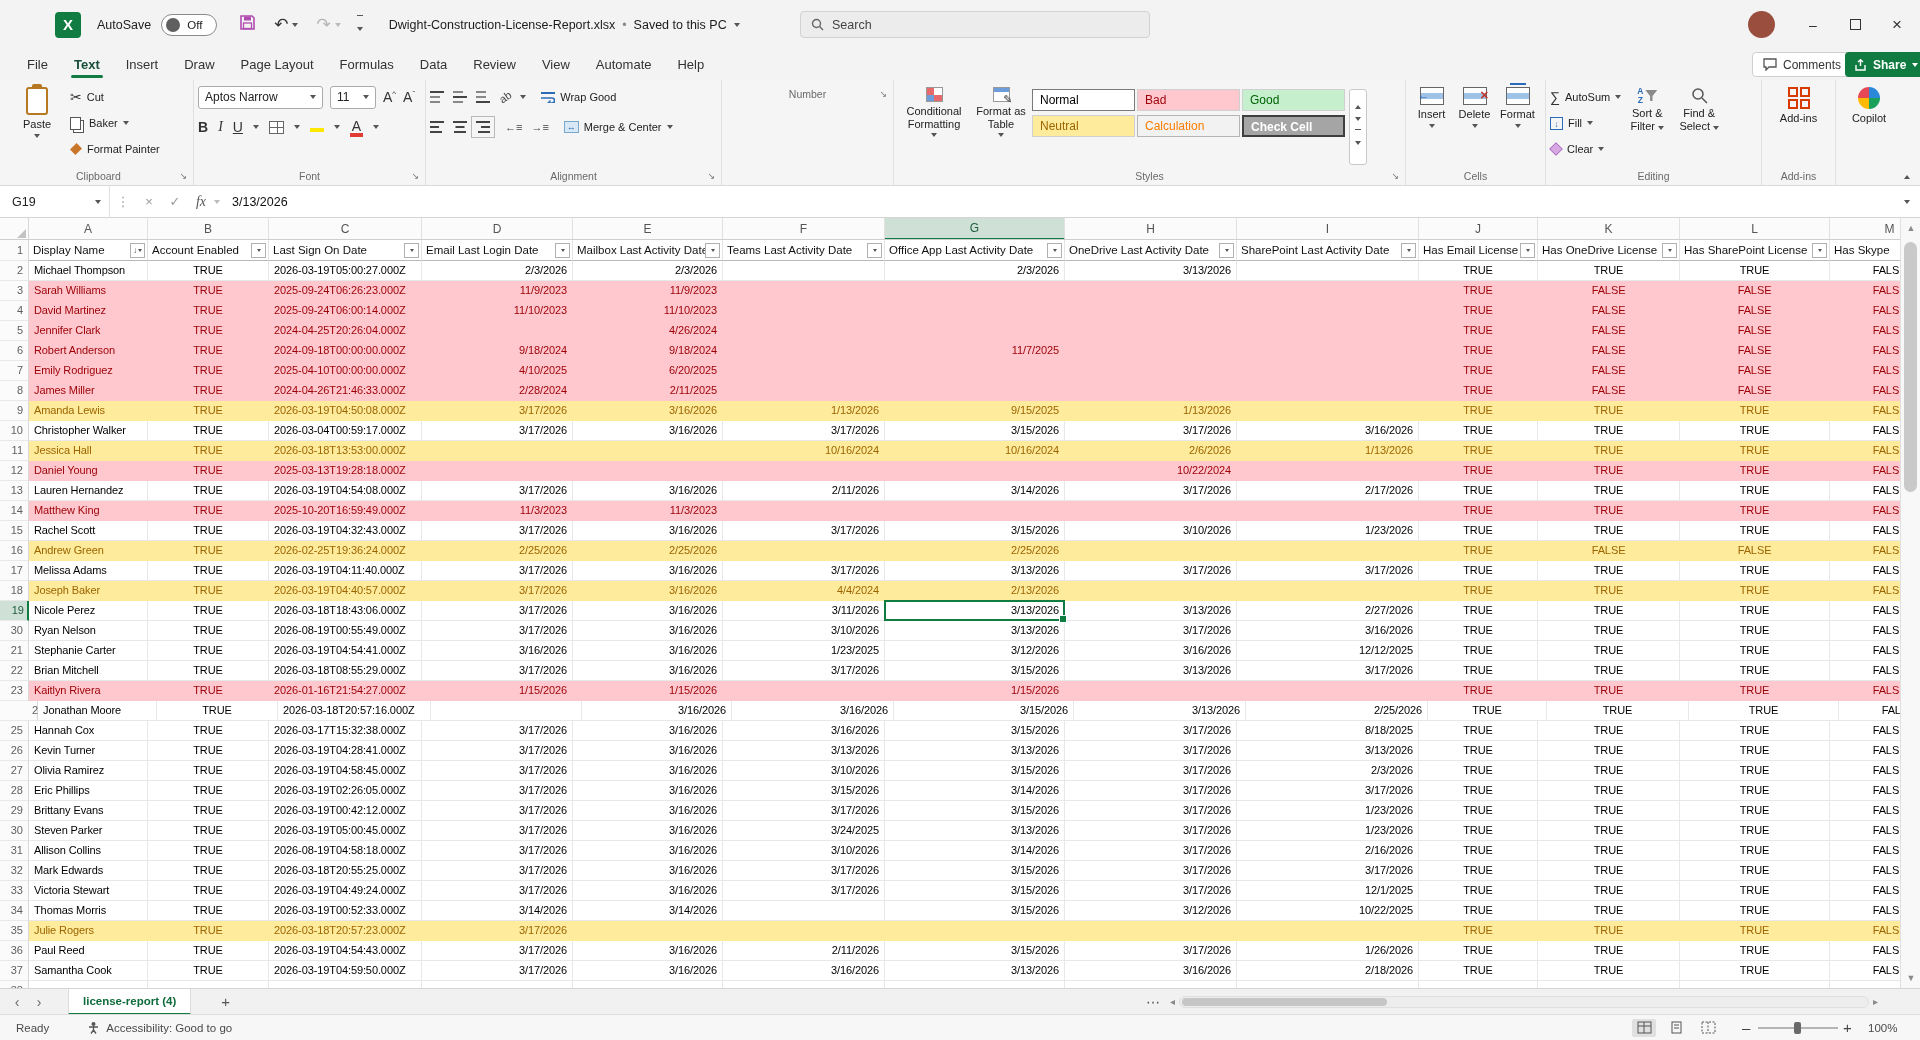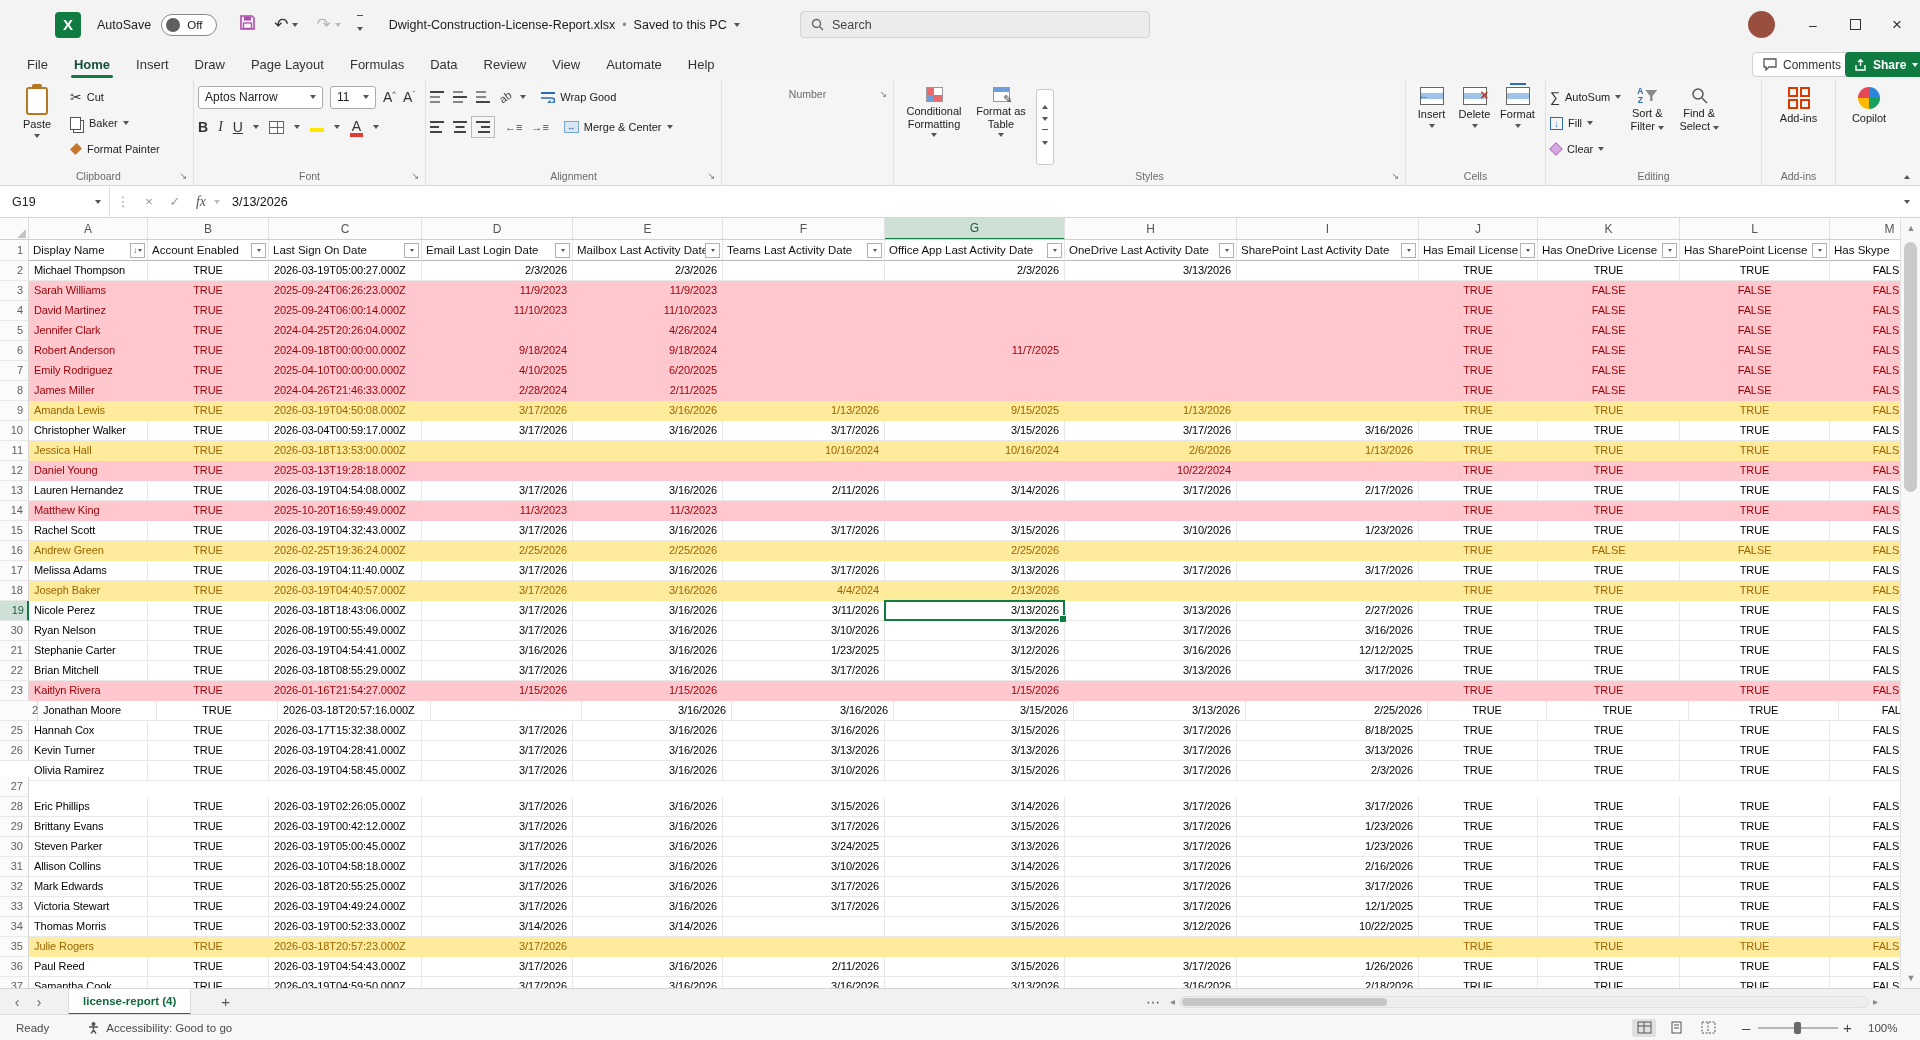--- a/index.html
+++ b/index.html
@@ -185,21 +185,21 @@
         <div class="max-box"></div>
       </div>
     <div class="win-btn" id="btn-close">
         <span style="font-size:17px">×</span>
       </div>
   </div>
 
   <div id="tabrow">
     <div id="tabs-host" style="display:flex;margin-left:14px">
         <div class="rtab">File</div>
-        <div class="rtab active">Home</div>
+        <div class="rtab active">Text</div>
         <div class="rtab">Insert</div>
         <div class="rtab">Draw</div>
         <div class="rtab">Page Layout</div>
         <div class="rtab">Formulas</div>
         <div class="rtab">Data</div>
         <div class="rtab">Review</div>
         <div class="rtab">View</div>
         <div class="rtab">Automate</div>
         <div class="rtab">Help</div>
       </div>
@@ -360,20 +360,28 @@
               <i></i>
             </div>
           <span>Conditional Formatting</span>
           <span class="chev sm"></span>
         </div>
         <div class="bb" style="width:62px">
           <div class="ft-ico"></div>
           <span>Format as Table</span>
           <span class="chev sm"></span>
         </div>
+        <div id="gallery">
+            <div class="chip normal">Normal</div>
+            <div class="chip bad">Bad</div>
+            <div class="chip good">Good</div>
+            <div class="chip neutral">Neutral</div>
+            <div class="chip calc">Calculation</div>
+            <div class="chip check">Check Cell</div>
+          </div>
         <div class="gal-strip">
           <span class="chev sm up"></span>
           <span class="chev sm"></span>
           <span style="border-top:1.5px solid #555;padding-top:1px"><span class="chev sm"></span></span>
         </div>
       </div>
       <div class="gl">
           <span>Styles</span>
           <span class="launcher">↘</span>
         </div>
@@ -941,21 +949,21 @@
           <div class="dcell ar" style="width: 162px;">3/13/2026</div>
           <div class="dcell ar" style="width: 180px;">3/13/2026</div>
           <div class="dcell ar" style="width: 172px;">3/17/2026</div>
           <div class="dcell ar" style="width: 182px;">3/13/2026</div>
           <div class="dcell ac" style="width: 119px;">TRUE</div>
           <div class="dcell ac" style="width: 142px;">TRUE</div>
           <div class="dcell ac" style="width: 150px;">TRUE</div>
           <div class="dcell ac" style="width: 120px;">FALSE</div>
         </div>
         <div class="grow-line">
-          <div class="gut" style="height: 20px; line-height: 19px; margin-top: 16px;">27</div>
+          <div class="gut" style="height: 20px; line-height: 19px;">27</div>
           <div class="dcell al" style="width: 119px;">Olivia Ramirez</div>
           <div class="dcell ac" style="width: 121px;">TRUE</div>
           <div class="dcell al" style="width: 153px;">2026-03-19T04:58:45.000Z</div>
           <div class="dcell ar" style="width: 151px;">3/17/2026</div>
           <div class="dcell ar" style="width: 150px;">3/16/2026</div>
           <div class="dcell ar" style="width: 162px;">3/10/2026</div>
           <div class="dcell ar" style="width: 180px;">3/15/2026</div>
           <div class="dcell ar" style="width: 172px;">3/17/2026</div>
           <div class="dcell ar" style="width: 182px;">2/3/2026</div>
           <div class="dcell ac" style="width: 119px;">TRUE</div>
@@ -1008,21 +1016,21 @@
           <div class="dcell ar" style="width: 182px;">1/23/2026</div>
           <div class="dcell ac" style="width: 119px;">TRUE</div>
           <div class="dcell ac" style="width: 142px;">TRUE</div>
           <div class="dcell ac" style="width: 150px;">TRUE</div>
           <div class="dcell ac" style="width: 120px;">FALSE</div>
         </div>
         <div class="grow-line">
           <div class="gut" style="height: 20px; line-height: 19px;">31</div>
           <div class="dcell al" style="width: 119px;">Allison Collins</div>
           <div class="dcell ac" style="width: 121px;">TRUE</div>
-          <div class="dcell al" style="width: 153px;">2026-03-10T04:58:18.000Z</div>
+          <div class="dcell al" style="width: 153px;">2026-08-19T04:58:18.000Z</div>
           <div class="dcell ar" style="width: 151px;">3/17/2026</div>
           <div class="dcell ar" style="width: 150px;">3/16/2026</div>
           <div class="dcell ar" style="width: 162px;">3/10/2026</div>
           <div class="dcell ar" style="width: 180px;">3/14/2026</div>
           <div class="dcell ar" style="width: 172px;">3/17/2026</div>
           <div class="dcell ar" style="width: 182px;">2/16/2026</div>
           <div class="dcell ac" style="width: 119px;">TRUE</div>
           <div class="dcell ac" style="width: 142px;">TRUE</div>
           <div class="dcell ac" style="width: 150px;">TRUE</div>
           <div class="dcell ac" style="width: 120px;">FALSE</div>

